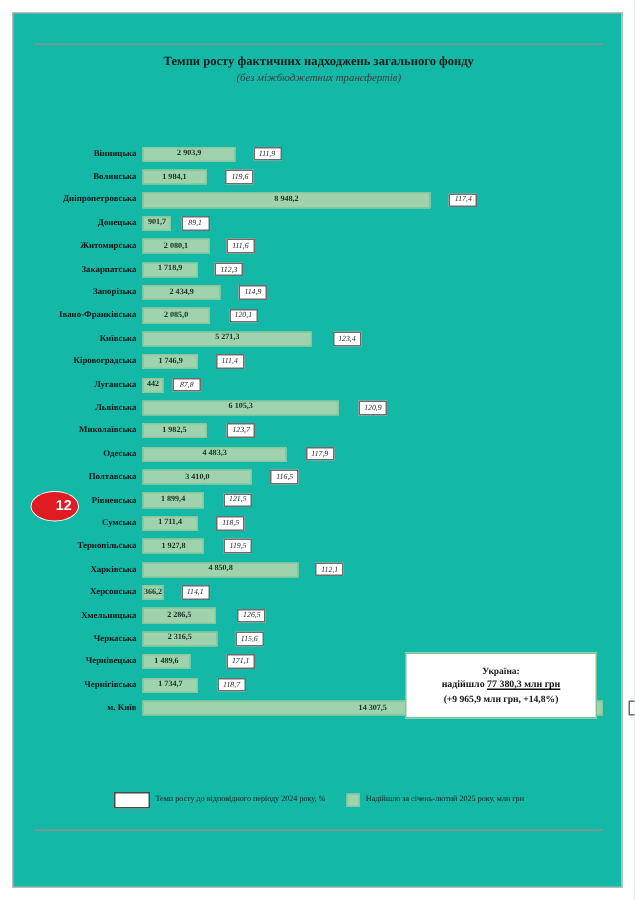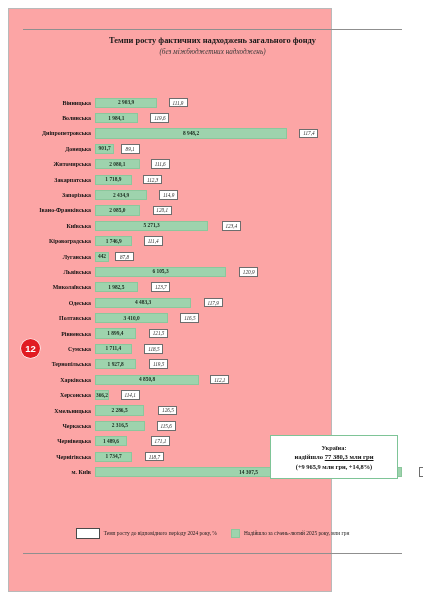--- a/index.html
+++ b/index.html
@@ -11,24 +11,24 @@
   }
   .page{
     position:relative;
     width:423px;height:600px;
     box-sizing:border-box;
     background:#fff;
   }
   .slide-frame{
     position:absolute;
     left:8px;top:8px;
-    width:324px;height:584px;
+    width:407px;height:584px;
     border:1px solid #b9b9b9;
     box-sizing:border-box;
-    background:#fca5a5;
+    background:#14b8a6;
   }
   .inner-rule-top{
     position:absolute;left:14px;top:20px;width:379px;height:1px;background:#8f8f8f;
   }
   .inner-rule-bottom{
     position:absolute;left:14px;top:544px;width:379px;height:1px;background:#8f8f8f;
   }
   
   .title-block{
     position:absolute;left:14px;top:26px;width:379px;
@@ -157,21 +157,21 @@
 </head>
 <body>
 
 <div class="page">
   <div class="slide-frame">
 
     <div class="inner-rule-top"></div>
 
     <div class="title-block">
       <div class="title-line">Темпи росту фактичних надходжень загального фонду</div>
-      <div class="subtitle-line">(без міжбюджетних надходжень)</div>
+      <div class="subtitle-line">(без міжбюджетних трансфертів)</div>
     </div>
 
     <div class="chart" id="chart-rows">
         <div class="row">
           <div class="row-label">Вінницька</div>
           <div class="row-plot">
             <div class="bar" style="width: 62.3098px;">
               <span class="bar-value">2 903,9</span>
             </div>
             <div class="rate-box" style="left: 73.5175px;">111,9</div>
@@ -314,21 +314,21 @@
         </div>
         <div class="row">
           <div class="row-label">Сумська</div>
           <div class="row-plot">
             <div class="bar" style="width: 36.722px;">
               <span class="bar-value">1 711,4</span>
             </div>
             <div class="rate-box" style="left: 49.3558px;">118,5</div>
           </div>
         </div>
-        <div class="badge" style="top: 244px; left: -2px;">12</div>
+        <div class="badge" style="top: 233px; left: -2px; padding-left: 12px;">12</div>
         <div class="row">
           <div class="row-label">Тернопільська</div>
           <div class="row-plot">
             <div class="bar" style="width: 41.3653px;">
               <span class="bar-value">1 927,8</span>
             </div>
             <div class="rate-box" style="left: 54.2153px;">119,5</div>
           </div>
         </div>
         <div class="row">

